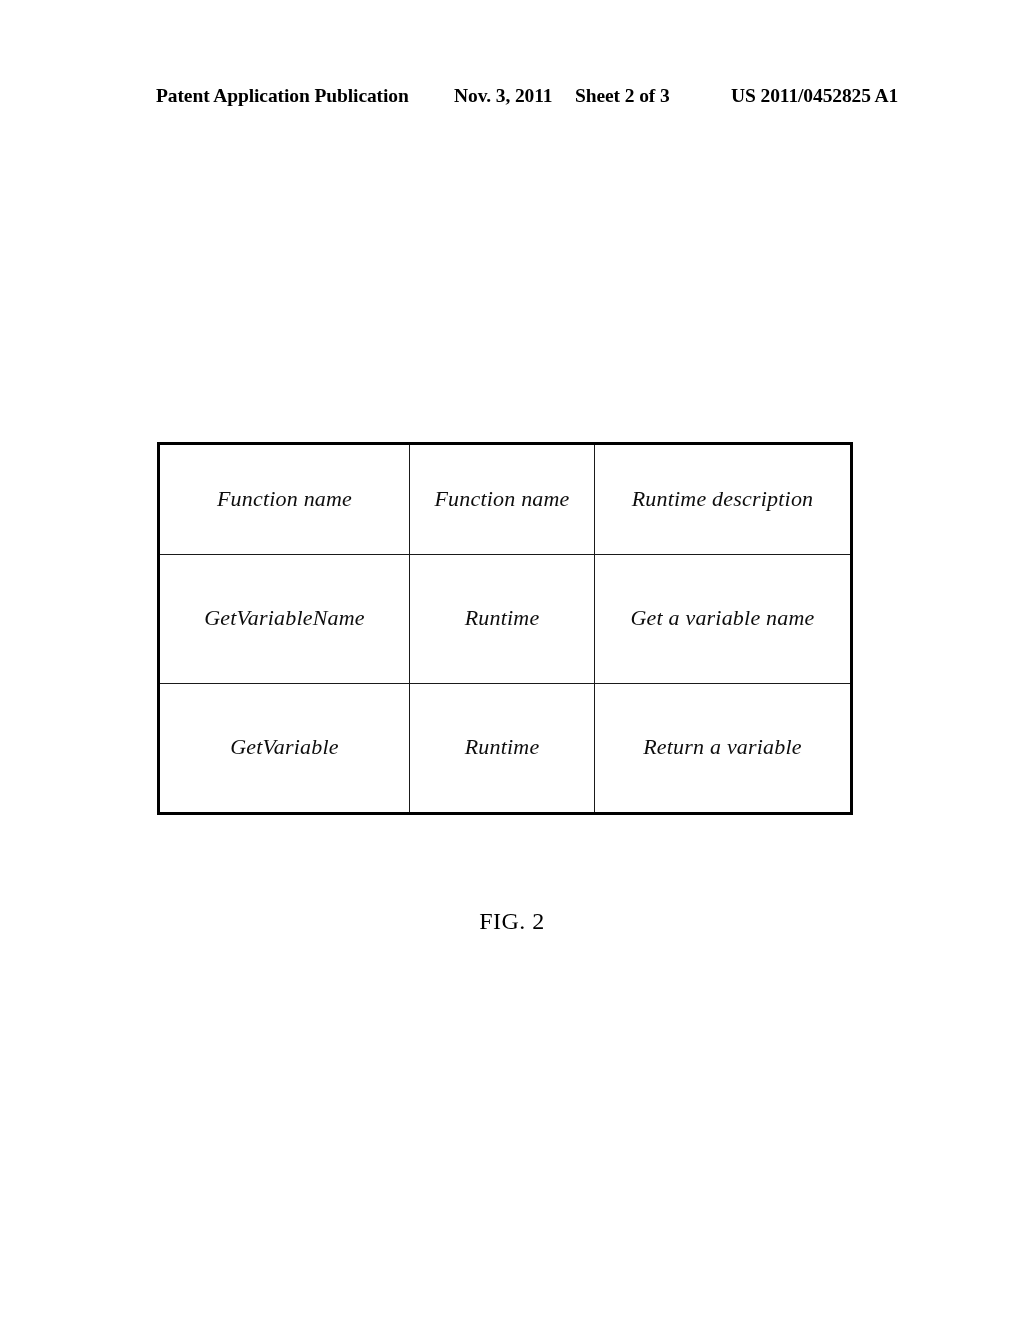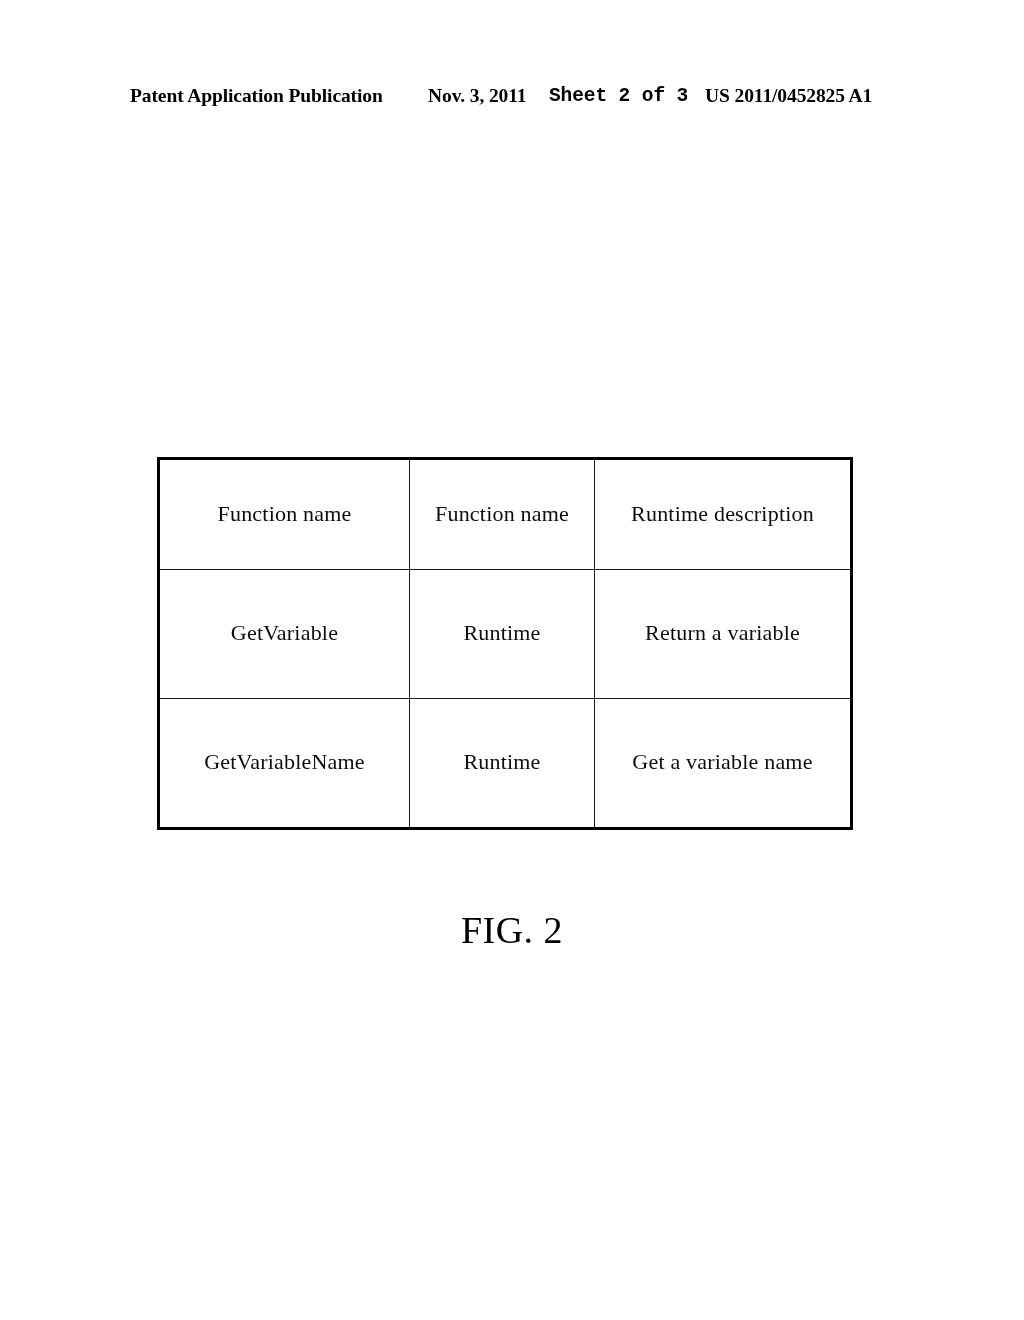--- a/index.html
+++ b/index.html
@@ -26,37 +26,39 @@
     font-family: "Liberation Serif", "DejaVu Serif", serif;
     font-weight: bold;
     font-size: 19.5px;
     letter-spacing: -0.1px;
     white-space: nowrap;
   }
   .page-header .hdr-seg {
     position: absolute;
     top: 0;
     line-height: 26px;
+    margin-left: 26px;
   }
   .hdr-pub   { left: 0px; }
   .hdr-date  { left: 298px; }
-  .hdr-sheet { left: 419px; font-family: Liberation Mono, monospace; }
+  .hdr-sheet { left: 419px; }
   .hdr-num   { left: 575px; }
 
   
   .fig-table {
     position: absolute;
     left: 157px;
-    top: 457px;
+    top: 442px;
     width: 693px;
     height: 373px;
     border-collapse: collapse;
     table-layout: fixed;
     border: 3px solid #000000;
     background: #ffffff;
+    font-style: italic;
   }
   .fig-table col.c1 { width: 251px; }
   .fig-table col.c2 { width: 185px; }
   .fig-table col.c3 { width: 257px; }
 
   .fig-table td {
     border: 1px solid #1a1a1a;
     text-align: center;
     vertical-align: middle;
     font-family: "Liberation Serif", "DejaVu Serif", serif;
@@ -72,21 +74,21 @@
   .cell-line { display: block; }
 
   
   .fig-caption {
     position: absolute;
     left: 0;
     top: 908px;
     width: 1024px;
     text-align: center;
     font-family: "Liberation Serif", "DejaVu Serif", serif;
-    font-size: 38px;
+    font-size: 24px;
     letter-spacing: 0.5px;
     color: #000000;
   }
 </style>
 </head>
 <body>
 
 <div class="page-header">
   <span class="hdr-seg hdr-pub">Patent Application Publication</span>
   <span class="hdr-seg hdr-date">Nov. 3, 2011</span>
@@ -101,32 +103,32 @@
       <col class="c3">
   </colgroup>
   <tbody>
     <tr class="row-head">
       <td>Function name</td>
       <td>Function name</td>
       <td>Runtime description</td>
     </tr>
 
     <tr class="row-body">
+      <td>GetVariableName</td>
+      <td>Runtime</td>
+      <td>
+        <span class="cell-line">Get a variable name</span>
+      </td>
+    </tr>
+
+    <tr class="row-body">
       <td>GetVariable</td>
       <td>Runtime</td>
       <td>
         <span class="cell-line">Return a variable</span>
-      </td>
-    </tr>
-
-    <tr class="row-body">
-      <td>GetVariableName</td>
-      <td>Runtime</td>
-      <td>
-        <span class="cell-line">Get a variable name</span>
       </td>
     </tr>
 
 
   </tbody>
 </table>
 
 <div class="fig-caption">FIG. 2</div>
 
 </body></html>

